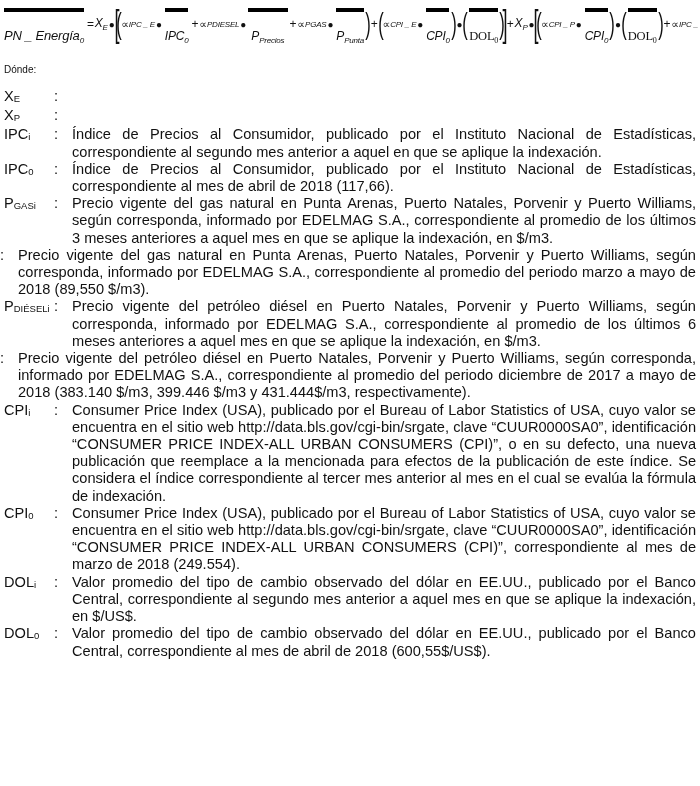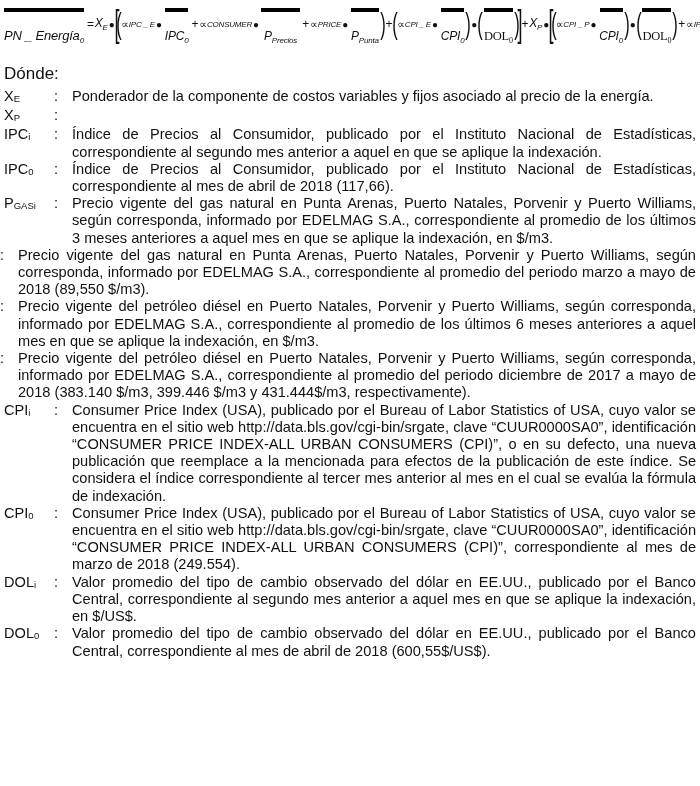--- a/index.html
+++ b/index.html
@@ -16,21 +16,21 @@
   .big { font-style:normal; font-size:30px; font-weight:200; line-height:40px; transform:scaleX(0.55); display:inline-block; margin:0 -3px; }
   .brk { font-style:normal; font-size:36px; font-weight:100; line-height:40px; transform:scaleX(0.5); display:inline-block; margin:0 -4px; }
   .op { font-style:normal; margin:0 1px; }
   .dot { font-style:normal; font-size:10px; margin:0 1px; }
   sub { font-size:8px; vertical-align:-3px; }
   .alpha { font-style:normal; font-size:11px; }
   .first-frac { font-size:13px; }
 
   .donde {
     position:absolute; left:4px; top:64px;
-    font-family:"Liberation Sans", sans-serif; font-size:17px;
+    font-family:"Liberation Sans", sans-serif; font-size:10px;
   }
   .defs { position:absolute; left:0; top:88px; width:700px; }
   .def {
     display:flex; font-family:"Liberation Sans", sans-serif; font-size:14.6px; line-height:17.2px;
   }
   .sym { width:54px; padding-left:4px; box-sizing:border-box; flex:none; position:relative; }
   .sym sub, .sym .sc { font-size:9.5px; vertical-align:-1px; }
   .colon { width:18px; flex:none; }
   .desc { flex:1; padding-right:4px; text-align:justify; }
 </style>
@@ -49,29 +49,29 @@
     <span class="big">(</span>
   <span class="alpha">∝</span>
     <sub>IPC _ E</sub>
   <span class="dot">●</span>
   <span class="frac">
     <span class="num"><span>IPC</span><sub>i</sub></span>
     <span class="den"><span>IPC</span><sub>0</sub></span>
   </span>
   <span class="op">+</span>
   <span class="alpha">∝</span>
-    <sub>CONSUMER</sub>
+    <sub>PDIESEL</sub>
   <span class="dot">●</span>
   <span class="frac">
     <span class="num"><span>P</span><sub>Nacional</sub></span>
     <span class="den"><span>P</span><sub>Precios</sub></span>
   </span>
   <span class="op">+</span>
   <span class="alpha">∝</span>
-    <sub>PRICE</sub>
+    <sub>PGAS</sub>
   <span class="dot">●</span>
   <span class="frac">
     <span class="num"><span>P</span><sub>GASi</sub></span>
     <span class="den"><span>P</span><sub>Punta</sub></span>
   </span>
   <span class="big">)</span>
   <span class="op">+</span>
   <span class="big">(</span>
   <span class="alpha">∝</span>
     <sub>CPI _ E</sub>
@@ -114,21 +114,20 @@
     <sub>IPC _ P</sub>
 
 </div>
 
 <div class="donde">Dónde:</div>
 
 <div class="defs" id="defs">
     <div class="def">
       <span class="sym"><span>X</span><span class="sc">E</span></span>
       <span class="colon">:</span>
-      <span class="desc">Ponderador de la componente de costos variables y fijos asociado al precio de la energía.</span>
     </div>
     <div class="def">
       <span class="sym"><span>X</span><span class="sc">P</span></span>
       <span class="colon">:</span>
     </div>
     <div class="def">
       <span class="sym"><span>IPC</span><span class="sc">i</span></span>
       <span class="colon">:</span>
       <span class="desc">Índice de Precios al Consumidor, publicado por el Instituto Nacional de Estadísticas, correspondiente al segundo mes anterior a aquel en que se aplique la indexación.</span>
     </div>
@@ -140,20 +139,21 @@
     <div class="def">
       <span class="sym"><span>P</span><span class="sc">GASi</span></span>
       <span class="colon">:</span>
       <span class="desc">Precio vigente del gas natural en Punta Arenas, Puerto Natales, Porvenir y Puerto Williams, según corresponda, informado por EDELMAG S.A., correspondiente al promedio de los últimos 3 meses anteriores a aquel mes en que se aplique la indexación, en $/m3.</span>
     </div>
     <div class="def">
       <span class="colon">:</span>
       <span class="desc">Precio vigente del gas natural en Punta Arenas, Puerto Natales, Porvenir y Puerto Williams, según corresponda, informado por EDELMAG S.A., correspondiente al promedio del periodo marzo a mayo de 2018 (89,550 $/m3).</span>
     </div>
     <div class="def">
+      <span class="sym"><span>P</span><span class="sc">DIÉSELi</span></span>
       <span class="colon">:</span>
       <span class="desc">Precio vigente del petróleo diésel en Puerto Natales, Porvenir y Puerto Williams, según corresponda, informado por EDELMAG S.A., correspondiente al promedio de los últimos 6 meses anteriores a aquel mes en que se aplique la indexación, en $/m3.</span>
     </div>
     <div class="def">
       <span class="colon">:</span>
       <span class="desc">Precio vigente del petróleo diésel en Puerto Natales, Porvenir y Puerto Williams, según corresponda, informado por EDELMAG S.A., correspondiente al promedio del periodo diciembre de 2017 a mayo de 2018 (383.140 $/m3, 399.446 $/m3 y 431.444$/m3, respectivamente).</span>
     </div>
     <div class="def">
       <span class="sym"><span>CPI</span><span class="sc">i</span></span>
       <span class="colon">:</span>

